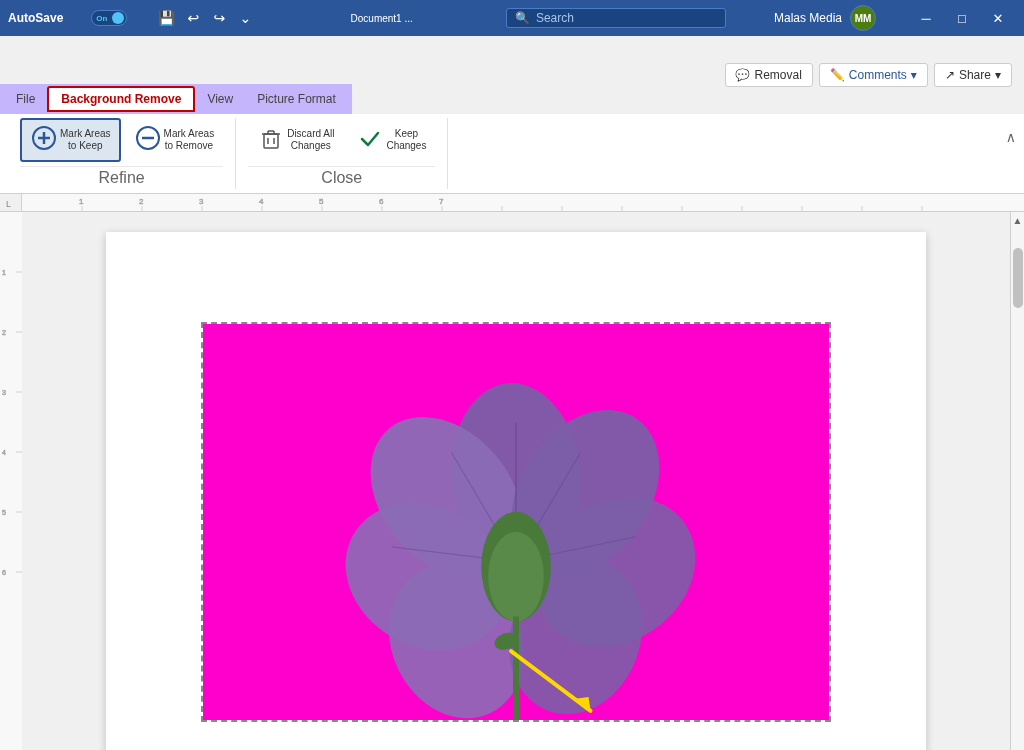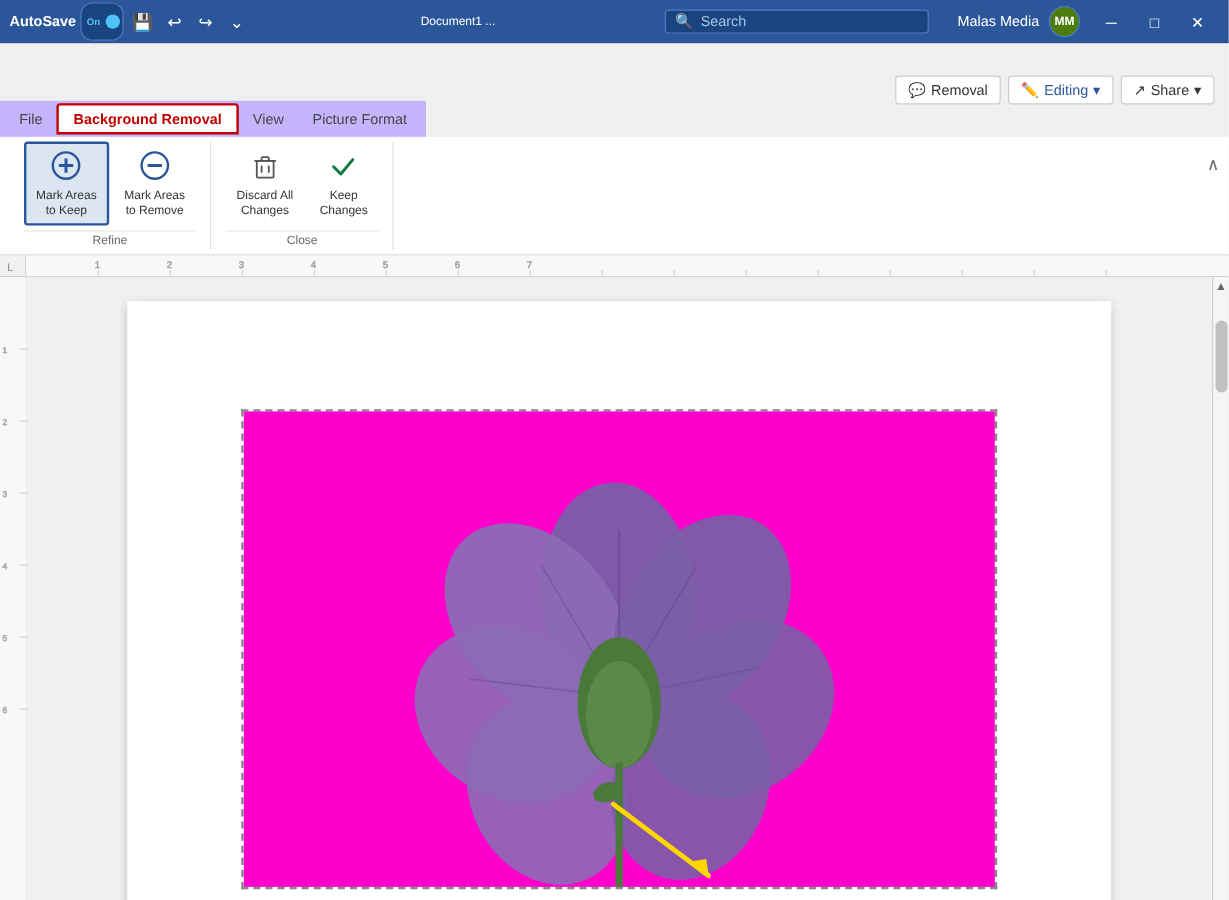--- a/index.html
+++ b/index.html
@@ -1,26 +1,26 @@
 <!DOCTYPE html>
 <html><head>
   <meta charset="utf-8">
   <style>
     * { box-sizing: border-box; margin: 0; padding: 0; }
     body { font-family: 'Segoe UI', Arial, sans-serif; font-size: 12px; background: #f0f0f0; overflow: hidden; width: 1024px; height: 750px; }
 
     
     .titlebar {
       display: flex; align-items: center; height: 36px;
-      background: #2b579a; color: white; padding: 0 8px; gap: 0; justify-content: space-between;
+      background: #2b579a; color: white; padding: 0 8px; gap: 24px; justify-content: space-between;
     }
     .titlebar-brand { font-size: 12px; font-weight: 600; margin-right: 4px; }
     .toggle-switch {
       display: inline-flex; align-items: center; background: #1a4480;
-      border-radius: 10px; width: 36px; height: 32px; position: relative;
+      border-radius: 10px; width: 36px; height: 16px; position: relative;
       border: 1px solid #4a7cc7;
     }
     .toggle-knob {
       position: absolute; right: 2px; width: 12px; height: 12px;
       background: #4fc3f7; border-radius: 50%;
     }
     .toggle-on-label { position: absolute; left: 4px; font-size: 8px; color: #4fc3f7; font-weight: bold; }
     .titlebar-icons { display: flex; align-items: center; gap: 2px; margin-left: 4px; }
     .titlebar-icon { width: 24px; height: 24px; display: flex; align-items: center; justify-content: center; color: white; font-size: 14px; cursor: pointer; border-radius: 3px; }
     .titlebar-docname { flex: 1; text-align: center; font-size: 10px; }
@@ -49,25 +49,25 @@
       background: white; border-bottom: 1px solid #d0d0d0;
       display: flex; align-items: stretch; padding: 4px 8px; min-height: 80px;
     }
     .ribbon-group {
       display: flex; flex-direction: column; align-items: stretch;
       border-right: 1px solid #e0e0e0; padding: 0 12px;
     }
     .ribbon-group:last-child { border-right: none; }
     .ribbon-group-buttons { display: flex; gap: 4px; flex: 1; align-items: center; justify-content: center; }
     .ribbon-group-label {
-      text-align: center; font-size: 10px; color: #666;
+      text-align: center; font-size: 16px; color: #666;
       padding: 2px 0; border-top: 1px solid #e8e8e8; margin-top: 4px;
     }
     .ribbon-btn {
-      display: flex; flex-direction: column; align-items: center;
+      display: flex; align-items: center;
       justify-content: center; padding: 4px 8px; cursor: pointer;
       border-radius: 3px; gap: 2px; min-width: 50px;
       font-size: 10px; color: #333; border: 1px solid transparent;
       background: transparent;
     }
     .ribbon-btn .icon { font-size: 22px; line-height: 1; }
     .ribbon-btn .label { text-align: center; line-height: 1.2; }
 
     
     .ribbon-right { display: flex; align-items: center; gap: 6px; padding: 4px 12px; margin-left: auto; }
@@ -139,32 +139,32 @@
   <div class="titlebar-controls">
     <div class="win-btn">─</div>
     <div class="win-btn">□</div>
     <div class="win-btn close">✕</div>
   </div>
 </div>
 
 <div class="header-row">
   <div class="ribbon-tabs">
     <div class="ribbon-tab">File</div>
-    <div class="ribbon-tab highlighted">Background Removal</div>
+    <div class="ribbon-tab highlighted">Background Remove</div>
     <div class="ribbon-tab">View</div>
     <div class="ribbon-tab">Picture Format</div>
   </div>
   <div class="ribbon-right">
     <div class="header-action-btn">
       <span>💬</span>
       <span>Removal</span>
     </div>
     <div class="header-action-btn editing">
       <span>✏️</span>
-      <span>Editing</span>
+      <span>Comments</span>
       <span>▾</span>
     </div>
     <div class="header-action-btn">
       <span>↗</span>
       <span>Share</span>
       <span>▾</span>
     </div>
   </div>
 </div>
 

